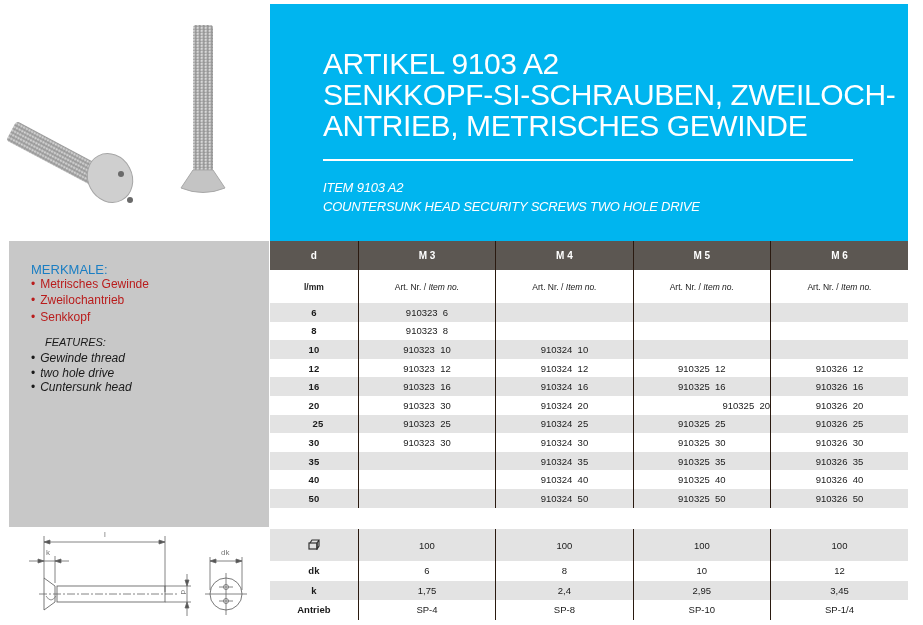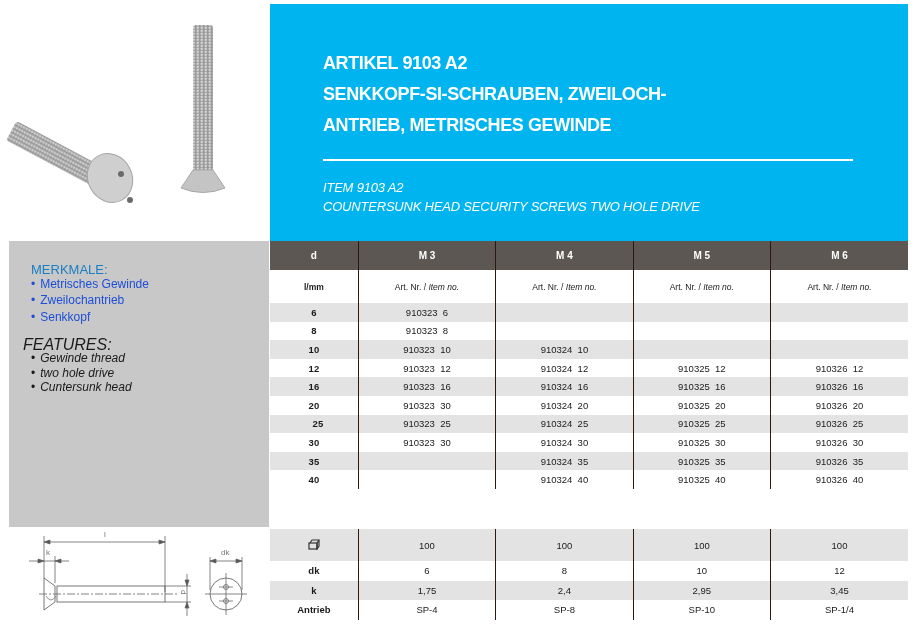--- a/index.html
+++ b/index.html
@@ -1,31 +1,31 @@
 <!DOCTYPE html>
 <html><head>
 <meta charset="utf-8">
 <style>
   * { box-sizing: border-box; margin: 0; padding: 0; }
   html, body { width: 923px; height: 625px; background: #ffffff; overflow: hidden; }
   body { position: relative; font-family: "Liberation Sans", sans-serif; color: #1a1a1a; }
 
   #photo { position: absolute; left: 0; top: 0; width: 270px; height: 240px; background: #ffffff; }
   #hero { position: absolute; left: 270px; top: 4px; width: 638px; height: 237px; background: #00b5ef; color: #ffffff; }
-  #hero .title { position: absolute; left: 53px; top: 44px; font-size: 18px; line-height: 31px; letter-spacing: -0.4px; font-weight: bold; }
+  #hero .title { position: absolute; left: 53px; top: 44px; font-size: 30px; line-height: 31px; letter-spacing: -0.4px; font-weight: normal; }
   #hero .rule { position: absolute; left: 53px; top: 155px; width: 530px; height: 2px; background: #ffffff; }
   #hero .sub { position: absolute; left: 53px; top: 174px; font-size: 13px; line-height: 19px; font-style: italic; letter-spacing: -0.2px; }
 
   #features { position: absolute; left: 9px; top: 241px; width: 260px; height: 286px; background: #c8c8c8; }
   #features .de-h { position: absolute; left: 22px; top: 21px; font-size: 13px; color: #1a7ec3; }
   #features ul { list-style: none; position: absolute; left: 22px; }
-  #features ul.de { top: 36px; color: #1d4ed8; font-size: 12px; line-height: 15.5px; }
+  #features ul.de { top: 36px; color: #b91c1c; font-size: 12px; line-height: 15.5px; }
   #features ul.en { top: 110px; color: #1a1a1a; font-size: 12px; line-height: 14.5px; font-style: italic; }
   #features li::before { content: "\2022"; margin-right: 5px; font-style: normal; }
-  #features .en-h { position: absolute; left: 14px; top: 95px; font-size: 16px; font-style: italic; }
+  #features .en-h { position: absolute; left: 36px; top: 95px; font-size: 11px; font-style: italic; }
 
   #drawing { position: absolute; left: 9px; top: 528px; width: 260px; height: 97px; }
 
   table { border-collapse: collapse; position: absolute; left: 270px; width: 638px; table-layout: fixed; }
   td, th { font-size: 9.5px; text-align: center; height: 18.6px; padding: 0; }
   col.c0 { width: 88px; } col.cx { width: 137px; }
   td.bl, th.bl { border-left: 1.5px solid #2a1a10; }
   #main-table { top: 241px; }
   #main-table thead th { background: #5c5752; color: #ffffff; font-weight: bold; height: 29px; font-size: 10px; }
   #main-table tr.sub td { font-size: 8.5px; height: 33px; }
@@ -196,21 +196,21 @@
         <td class="lbl" style="white-space: pre;">16</td>
         <td class="bl" style="white-space: pre;">910323  16</td>
         <td class="bl" style="white-space: pre;">910324  16</td>
         <td class="bl" style="white-space: pre;">910325  16</td>
         <td class="bl" style="white-space: pre;">910326  16</td>
       </tr>
       <tr>
         <td class="lbl" style="white-space: pre;">20</td>
         <td class="bl" style="white-space: pre;">910323  30</td>
         <td class="bl" style="white-space: pre;">910324  20</td>
-        <td class="bl" style="white-space: pre;">910325  20</td>
+        <td class="bl" style="white-space: pre; text-align: right;">910325  20</td>
         <td class="bl" style="white-space: pre;">910326  20</td>
       </tr>
       <tr>
         <td class="lbl" style="white-space: pre; padding-left: 8px;">25</td>
         <td class="bl" style="white-space: pre;">910323  25</td>
         <td class="bl" style="white-space: pre; margin-top: 12px;">910324  25</td>
         <td class="bl" style="white-space: pre;">910325  25</td>
         <td class="bl" style="white-space: pre;">910326  25</td>
       </tr>
       <tr>
@@ -226,20 +226,27 @@
         <td class="bl" style="white-space: pre;">910324  35</td>
         <td class="bl" style="white-space: pre;">910325  35</td>
         <td class="bl" style="white-space: pre;">910326  35</td>
       </tr>
       <tr>
         <td class="lbl" style="white-space: pre;">40</td>
         <td class="bl" style="white-space: pre;"></td>
         <td class="bl" style="white-space: pre;">910324  40</td>
         <td class="bl" style="white-space: pre;">910325  40</td>
         <td class="bl" style="white-space: pre;">910326  40</td>
+      </tr>
+      <tr>
+        <td class="lbl" style="white-space: pre;">50</td>
+        <td class="bl" style="white-space: pre;"></td>
+        <td class="bl" style="white-space: pre;">910324  50</td>
+        <td class="bl" style="white-space: pre;">910325  50</td>
+        <td class="bl" style="white-space: pre;">910326  50</td>
       </tr>
     </tbody>
 </table>
 
 <table id="spec-table">
   <colgroup>
       <col class="c0">
       <col class="cx">
       <col class="cx">
       <col class="cx">

